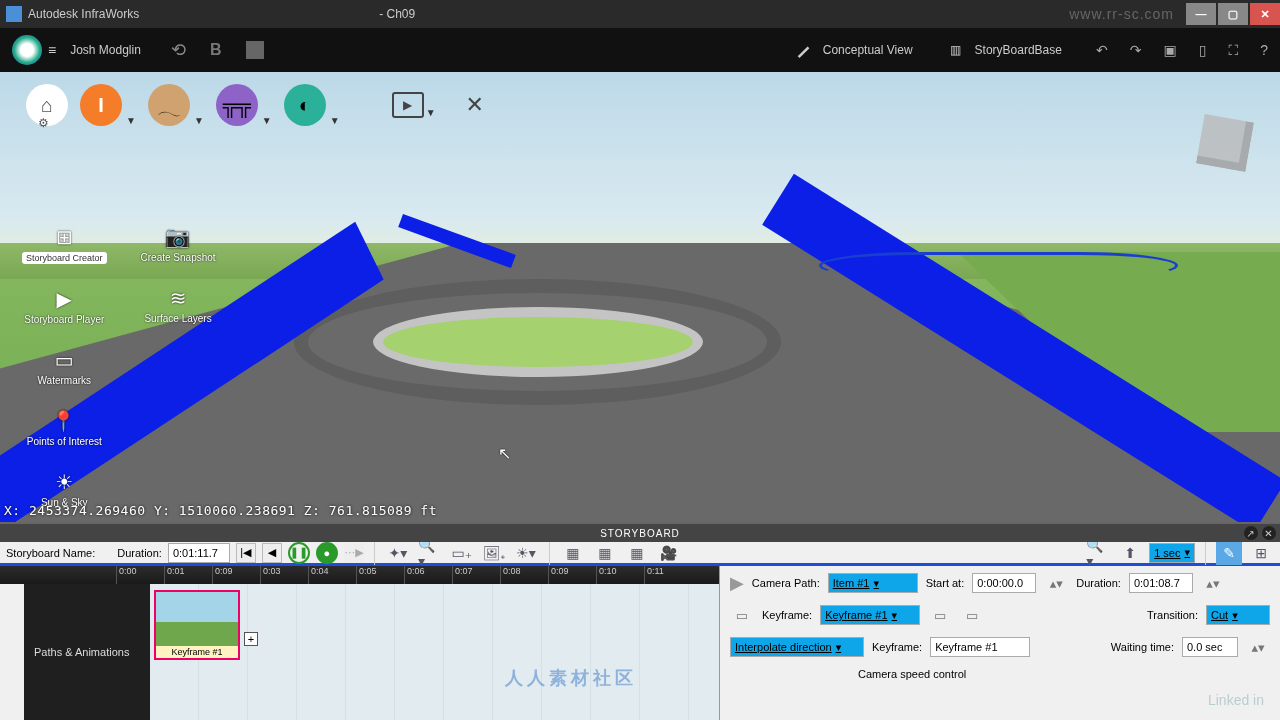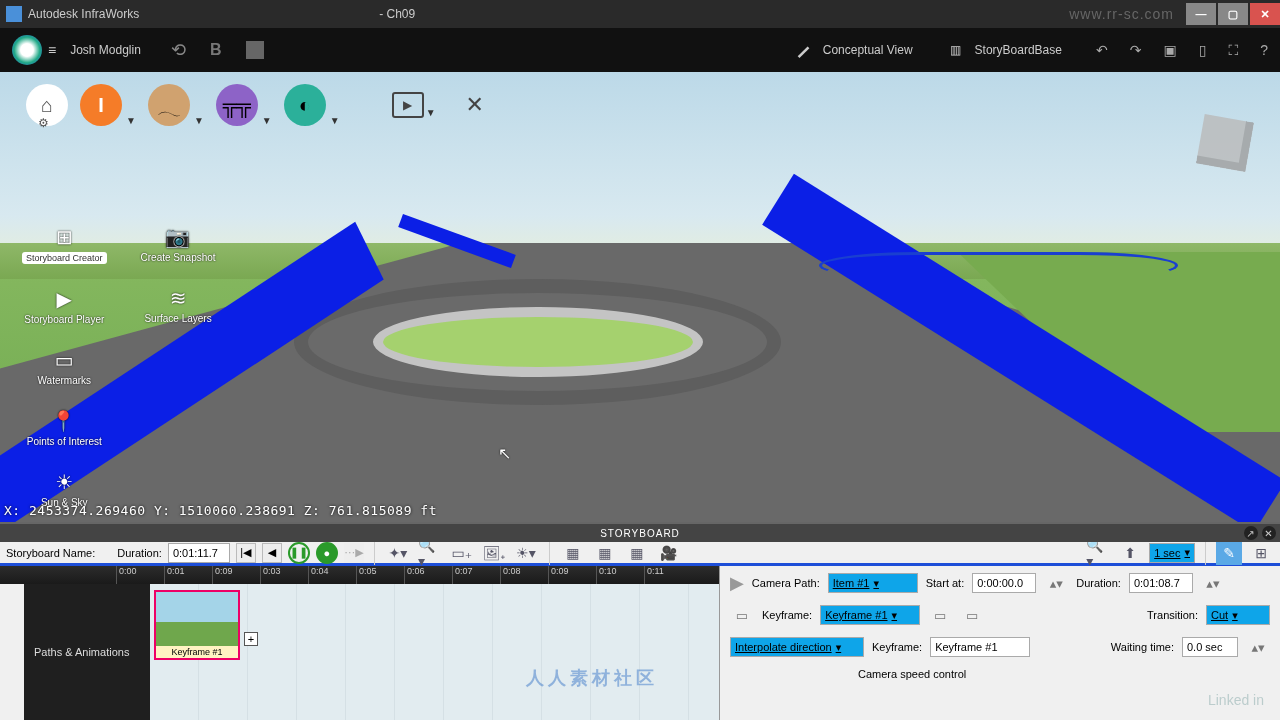--- a/index.html
+++ b/index.html
@@ -87,21 +87,21 @@
 .tl-label { width:126px; background:#1f1f1f; color:#ddd; font-size:11px; display:flex; align-items:center; padding-left:10px; }
 .keyframe { position:absolute; left:130px; top:6px; width:86px; border:2px solid #e06; }
 .keyframe .thumb { height:54px; background:linear-gradient(to bottom,#a4d4e8 55%,#6fa74c 55%); }
 .keyframe .cap { background:#fff3c2; font-size:9px; text-align:center; padding:1px 0; }
 .kf-plus { position:absolute; left:220px; top:48px; width:14px; height:14px; border:1px solid #555; font-size:11px; display:flex; align-items:center; justify-content:center; background:#fff; }
 .props { flex:1; padding:6px 10px; font-size:11px; display:flex; flex-direction:column; gap:10px; }
 .prow { display:flex; align-items:center; gap:8px; }
 .prow input.txt { height:20px; font-size:11px; padding:0 4px; border:1px solid #aaa; }
 .small-ico { width:24px; height:22px; display:flex; align-items:center; justify-content:center; font-size:13px; color:#777; }
 .play-tri { font-size:18px; color:#999; }
-.watermark-center { position:absolute; left:526px; top:666px; color:rgba(60,120,200,.5); font-size:18px; font-weight:bold; letter-spacing:4px; pointer-events:none; }
+.watermark-center { position:absolute; left:505px; top:666px; color:rgba(60,120,200,.5); font-size:18px; font-weight:bold; letter-spacing:4px; pointer-events:none; }
 .linkedin-wm { position:absolute; right:16px; bottom:12px; color:#8aa; font-size:14px; opacity:.5; }
 
 svg.pen { width:18px; height:18px; }
 .cursor-arrow { position:absolute; left:498px; top:372px; font-size:16px; color:#fff; text-shadow:0 0 2px #000; pointer-events:none; }
 </style>
 </head>
 <body>
 
 <div class="titlebar">
   <div class="app-icon"></div>

